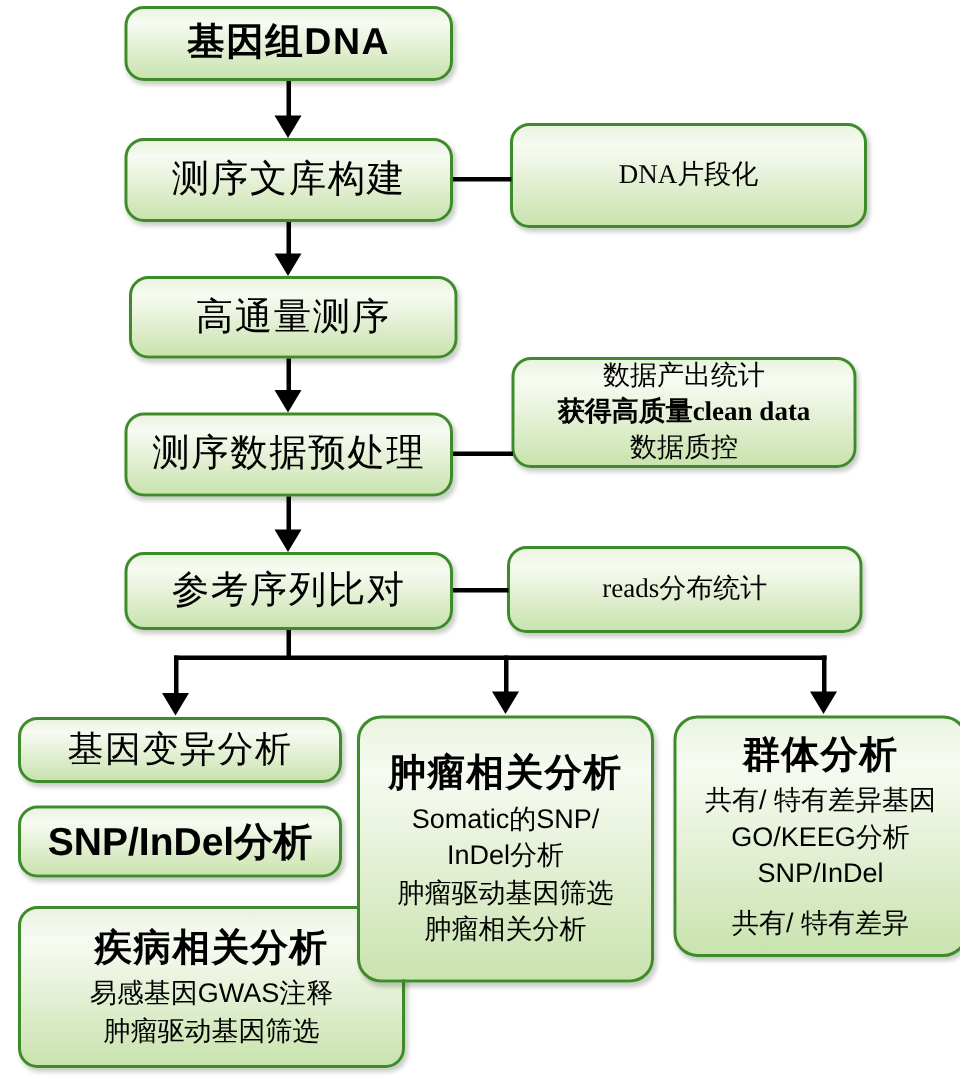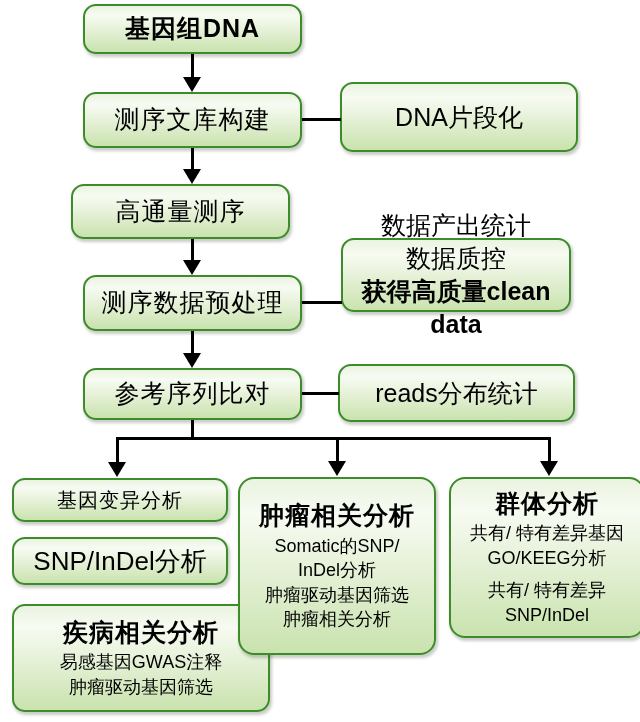--- a/index.html
+++ b/index.html
@@ -22,25 +22,25 @@
     box-shadow: 1.5px 2.5px 3px rgba(60, 80, 50, 0.28);
     display: flex;
     flex-direction: column;
     align-items: center;
     justify-content: center;
     text-align: center;
     line-height: 1.25;
   }
   .main-label   { font-size: 25px; letter-spacing: 1px; }
   .bold         { font-weight: bold; }
-  .note-line    { display: block; font-size: 25px; line-height: 1.32; }
+  .note-line    { display: block; font-size: 18px; line-height: 1.32; font-family: Liberation Serif, serif; }
   .body-line    { display: block; font-size: 18px; line-height: 1.36; }
   .box-title    { display: block; font-size: 25px; font-weight: bold; letter-spacing: 1px; margin-bottom: 2px; }
-  .single-label { font-size: 20px; letter-spacing: 1px; }
-  .snp-label    { font-size: 26px; font-weight: normal; }
+  .single-label { font-size: 24px; letter-spacing: 1px; }
+  .snp-label    { font-size: 26px; font-weight: bold; }
   .group-gap    { margin-top: 8px; }
   
   .vline { position: absolute; width: 3px;  background: #000000; }
   .hline { position: absolute; height: 3px; background: #000000; }
   .head-down {
     position: absolute; width: 0; height: 0;
     border-left: 9px solid transparent;
     border-right: 9px solid transparent;
     border-top: 15px solid #000000;
   }
@@ -51,40 +51,40 @@
 <div class="canvas">
 
   <div class="node" style="left:73px; top:4px; width:219px; height:50px">
     <span class="main-label bold">基因组DNA</span>
   </div>
 
   <div class="node" style="left:73px; top:92px; width:219px; height:56px">
     <span class="main-label">测序文库构建</span>
   </div>
 
-  <div class="node" style="left:61px; top:184px; width:219px; height:55px">
+  <div class="node" style="left:76px; top:184px; width:219px; height:55px">
     <span class="main-label">高通量测序</span>
   </div>
 
   <div class="node" style="left:73px; top:275px; width:219px; height:56px">
     <span class="main-label">测序数据预处理</span>
   </div>
 
   <div class="node" style="left:73px; top:368px; width:219px; height:52px">
     <span class="main-label">参考序列比对</span>
   </div>
 
   <div class="node" style="left:330px; top:82px; width:238px; height:70px">
     <span class="note-line">DNA片段化</span>
   </div>
 
   <div class="node" style="left:331px; top:238px; width:230px; height:74px">
     <span class="note-line">数据产出统计</span>
+    <span class="note-line bold">获得高质量clean data</span>
     <span class="note-line">数据质控</span>
-    <span class="note-line bold">获得高质量clean data</span>
   </div>
 
   <div class="node" style="left:328px; top:364px; width:237px; height:58px">
     <span class="note-line">reads分布统计</span>
   </div>
 
   <div class="node" style="left:2px; top:478px; width:216px; height:44px">
     <span class="single-label">基因变异分析</span>
   </div>
 
@@ -103,22 +103,22 @@
     <span class="body-line">Somatic的SNP/</span>
     <span class="body-line">InDel分析</span>
     <span class="body-line">肿瘤驱动基因筛选</span>
     <span class="body-line">肿瘤相关分析</span>
   </div>
 
   <div class="node" style="left:439px; top:477px; width:196px; height:161px; border-radius:16px">
     <span class="box-title">群体分析</span>
     <span class="body-line">共有/ 特有差异基因</span>
     <span class="body-line">GO/KEEG分析</span>
+    <span class="body-line">SNP/InDel</span>
     <span class="body-line group-gap">共有/ 特有差异</span>
-    <span class="body-line">SNP/InDel</span>
   </div>
 
   <div class="vline" style="left:181px; top:54px; height:24px"></div>
   <div class="head-down" style="left:173px; top:77px"></div>
 
   <div class="vline" style="left:181px; top:148px; height:22px"></div>
   <div class="head-down" style="left:173px; top:169px"></div>
 
   <div class="vline" style="left:181px; top:239px; height:22px"></div>
   <div class="head-down" style="left:173px; top:260px"></div>

